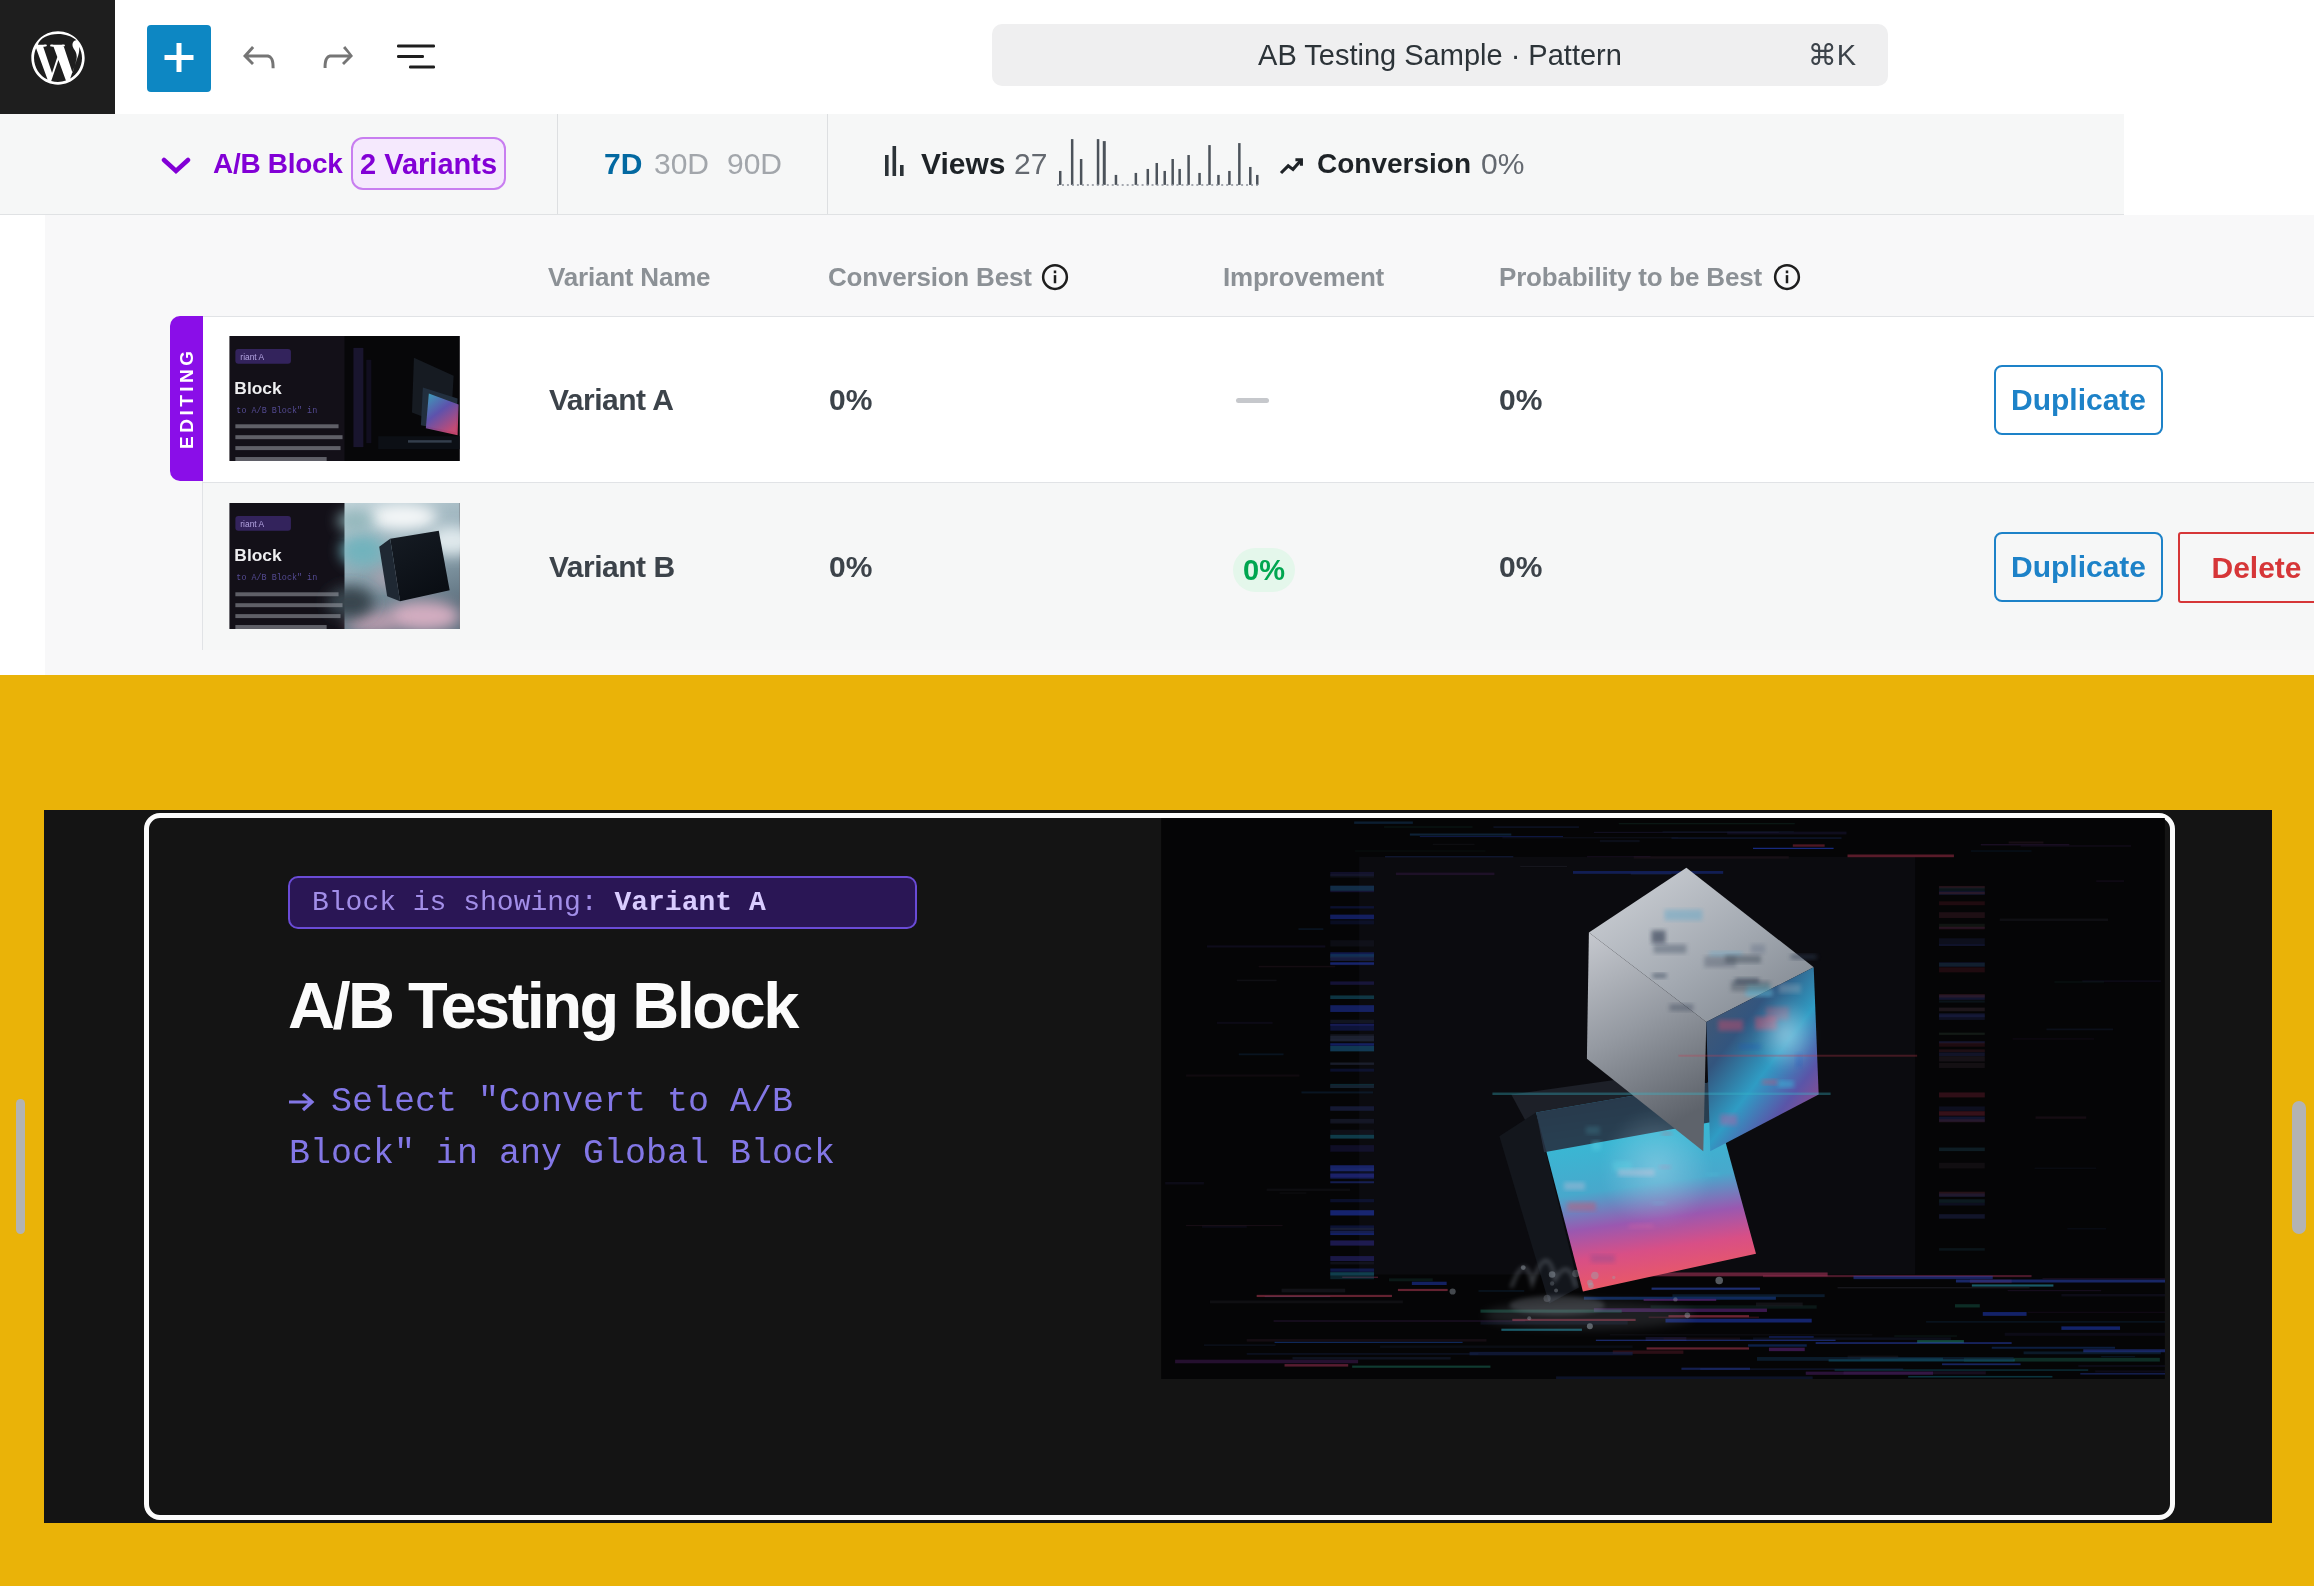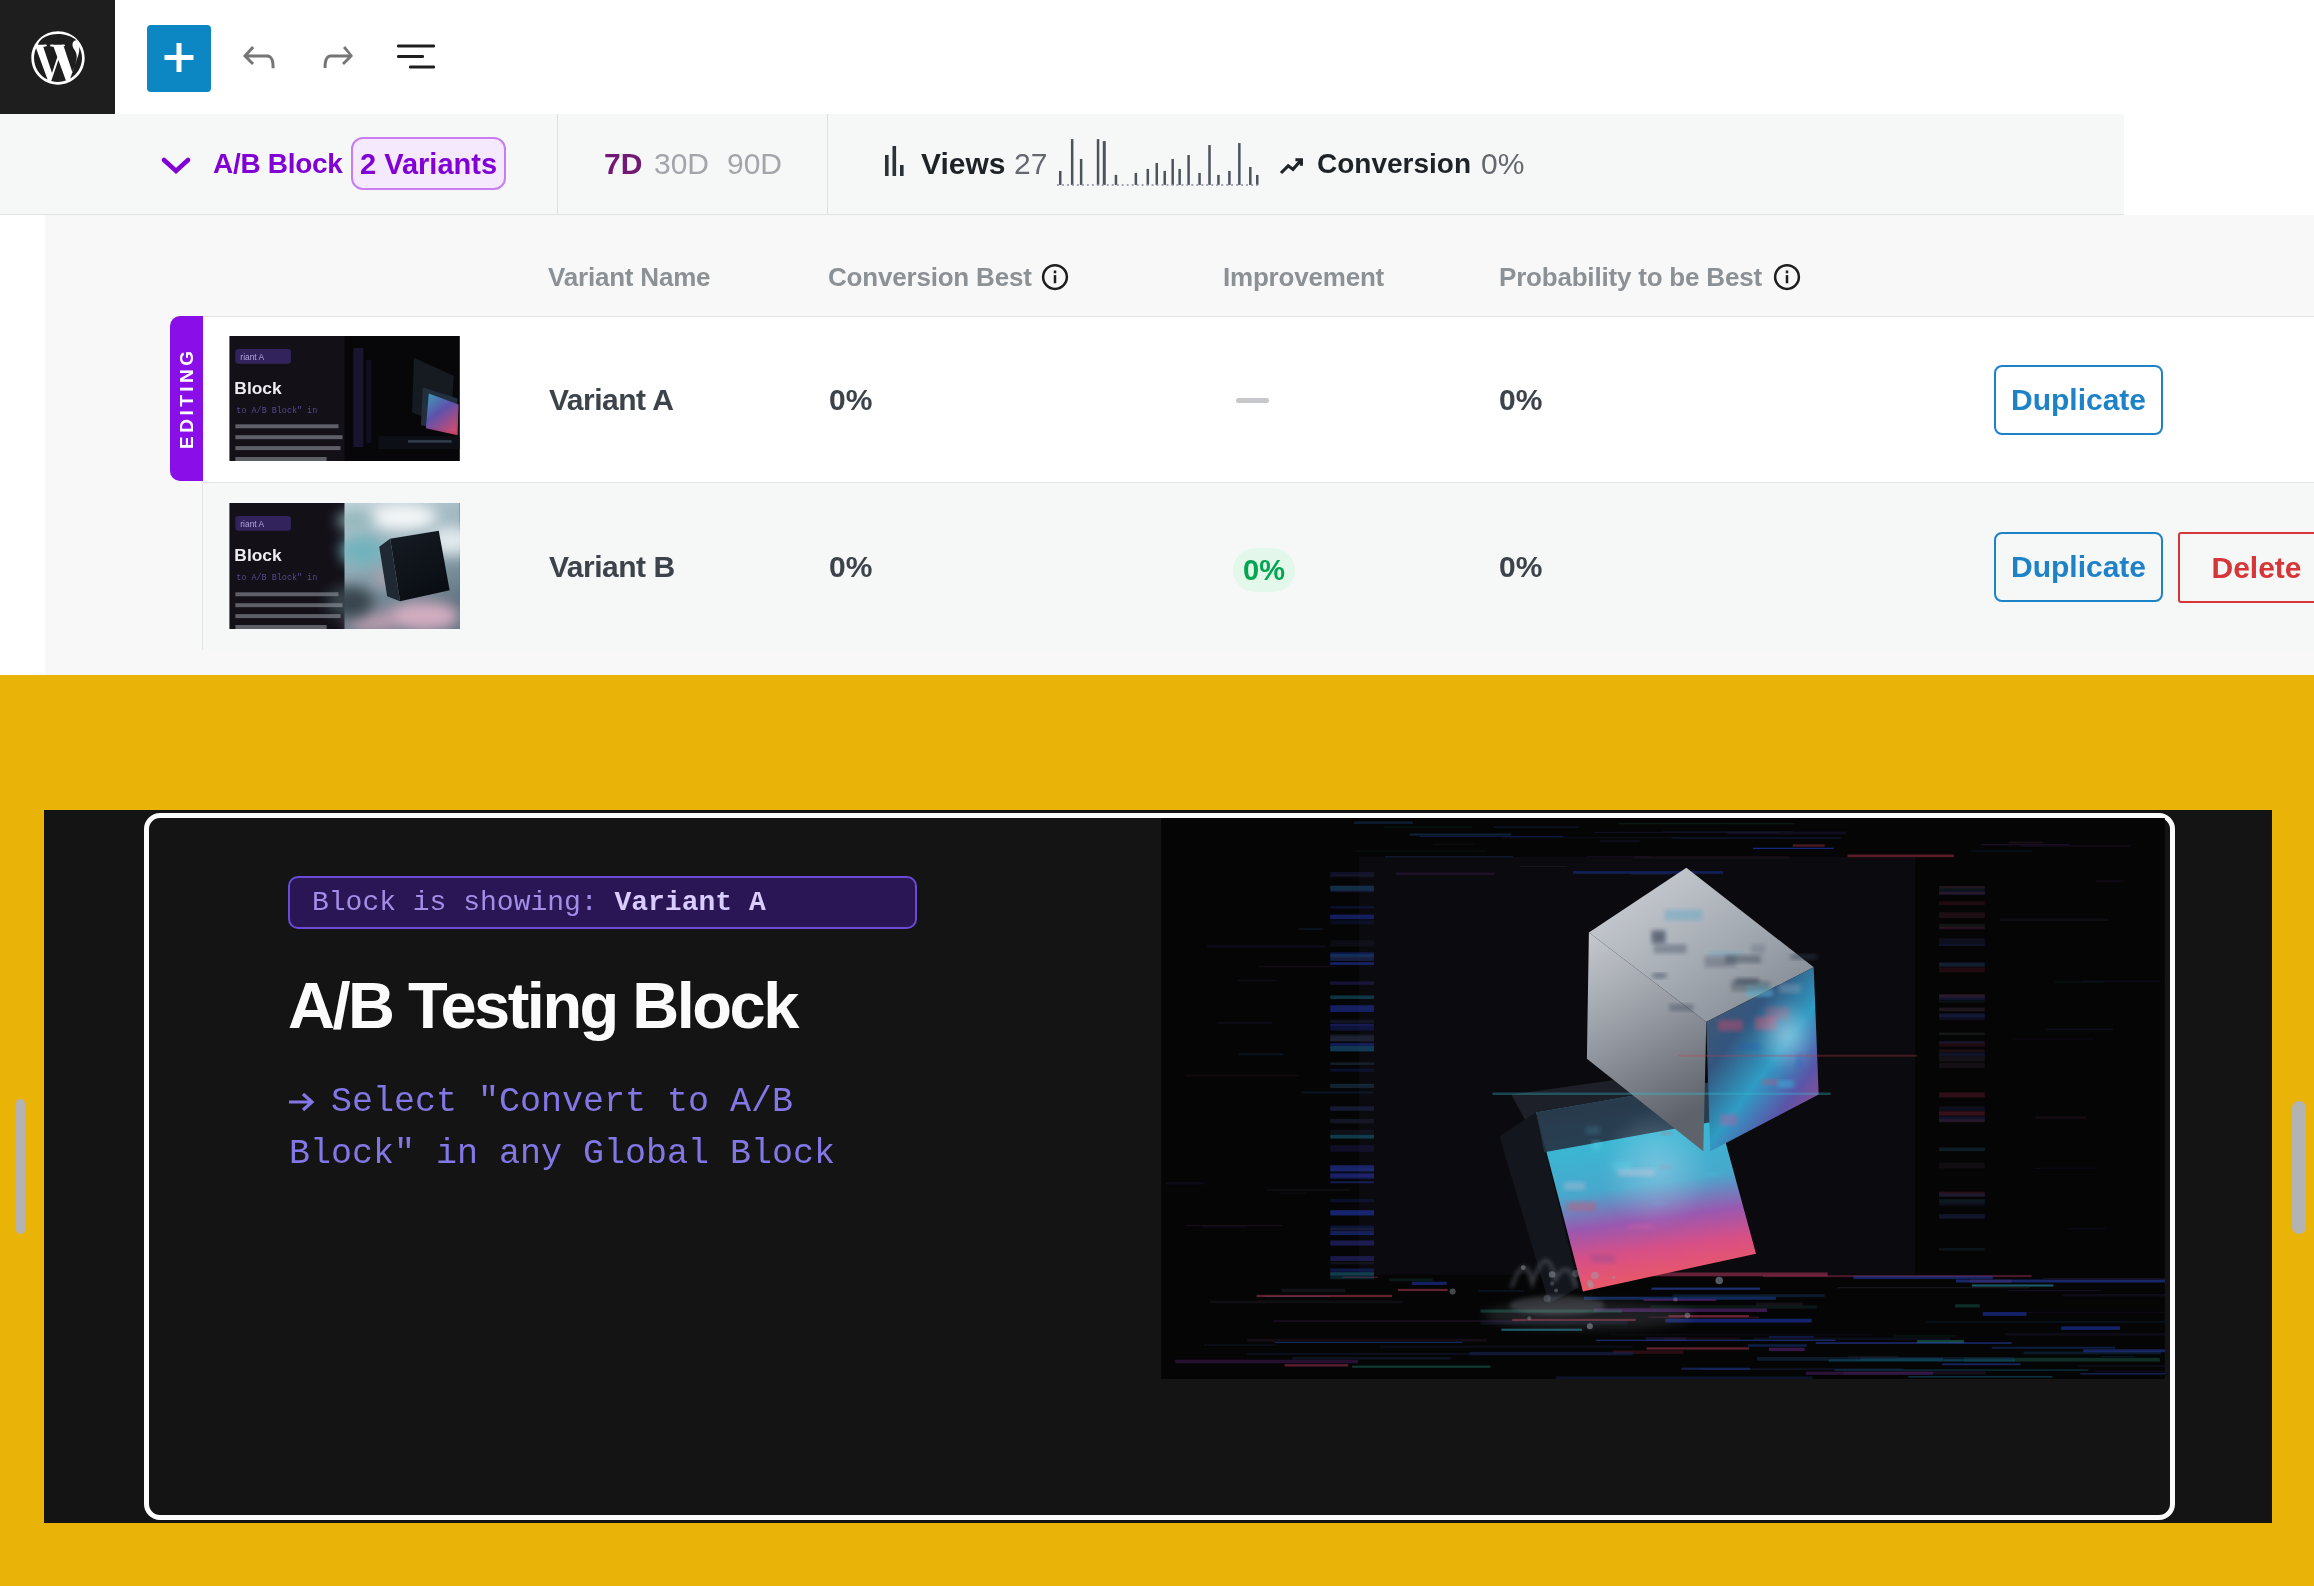--- a/index.html
+++ b/index.html
@@ -66,31 +66,35 @@
       <path fill="#757575" d="M18.3 11.7c-.6-.6-1.4-.9-2.3-.9H6.7l2.9-3.3-1.1-1-4.5 5L8.5 16l1-1-2.7-2.7H16c.5 0 .9.2 1.3.5 1 1 1 3.4 1 4.5v.3h1.5v-.2c0-1.5 0-4.3-1.5-5.7z"></path>
     </svg>
     <svg width="48" height="48" viewBox="0 0 24 24" style="position:absolute;left:314px;top:33px;">
       <path fill="#757575" d="M15.6 6.5l-1.1 1 2.9 3.3H8.5c-.9 0-1.7.3-2.3.9-1.4 1.5-1.4 4.2-1.4 5.6v.2h1.5v-.3c0-1.1 0-3.5 1-4.5.3-.3.7-.5 1.3-.5h8.2L14 15l1 1 4.5-4.5-3.9-5z"></path>
     </svg>
     <svg width="48" height="48" viewBox="0 0 48 48" style="position:absolute;left:393px;top:33px;">
       <rect x="4" y="11.5" width="38" height="3" rx="1.2" fill="#1e1e1e"></rect>
       <rect x="4" y="22" width="27" height="3" rx="1.2" fill="#1e1e1e"></rect>
       <rect x="16" y="32.5" width="26" height="3" rx="1.2" fill="#1e1e1e"></rect>
     </svg>
+    <div id="searchbar">
+      <div id="searchtxt">AB Testing Sample · Pattern</div>
+      <div id="cmdk">⌘K</div>
+    </div>
   </div>
 
   <div id="toolbar">
     <div class="vsep" style="left:557px;"></div>
     <div class="vsep" style="left:827px;"></div>
     <svg width="30" height="20" viewBox="0 0 30 20" style="position:absolute;left:161px;top:42px;">
       <path d="M3 4l12 11L27 4" stroke="#8200d6" stroke-width="4.5" fill="none" stroke-linecap="round"></path>
     </svg>
     <div id="abblock">A/B Block</div>
     <div id="pill2v">2 Variants</div>
-    <div class="tbtxt" style="left:604px;font-weight:700;color:#701a75;">7D</div>
+    <div class="tbtxt" style="left:604px;font-weight:700;color:#0369a1;">7D</div>
     <div class="tbtxt" style="left:654px;color:#a2a6ab;">30D</div>
     <div class="tbtxt" style="left:727px;color:#a2a6ab;">90D</div>
     <svg width="19" height="30" viewBox="0 0 19 30" style="position:absolute;left:885px;top:32px;">
       <rect x="0" y="9" width="3.6" height="21" fill="#2c3338"></rect>
       <rect x="7.5" y="0" width="3.6" height="30" fill="#2c3338"></rect>
       <rect x="15" y="19" width="3.6" height="11" fill="#2c3338"></rect>
     </svg>
     <div class="tbtxt" style="left:921px;font-weight:700;color:#1e2327;">Views</div>
     <div class="tbtxt" style="left:1014px;color:#646970;">27</div>
     <svg id="spark" width="203" height="52" viewBox="0 0 204 52" style="position:absolute;left:1057px;top:21px;">

